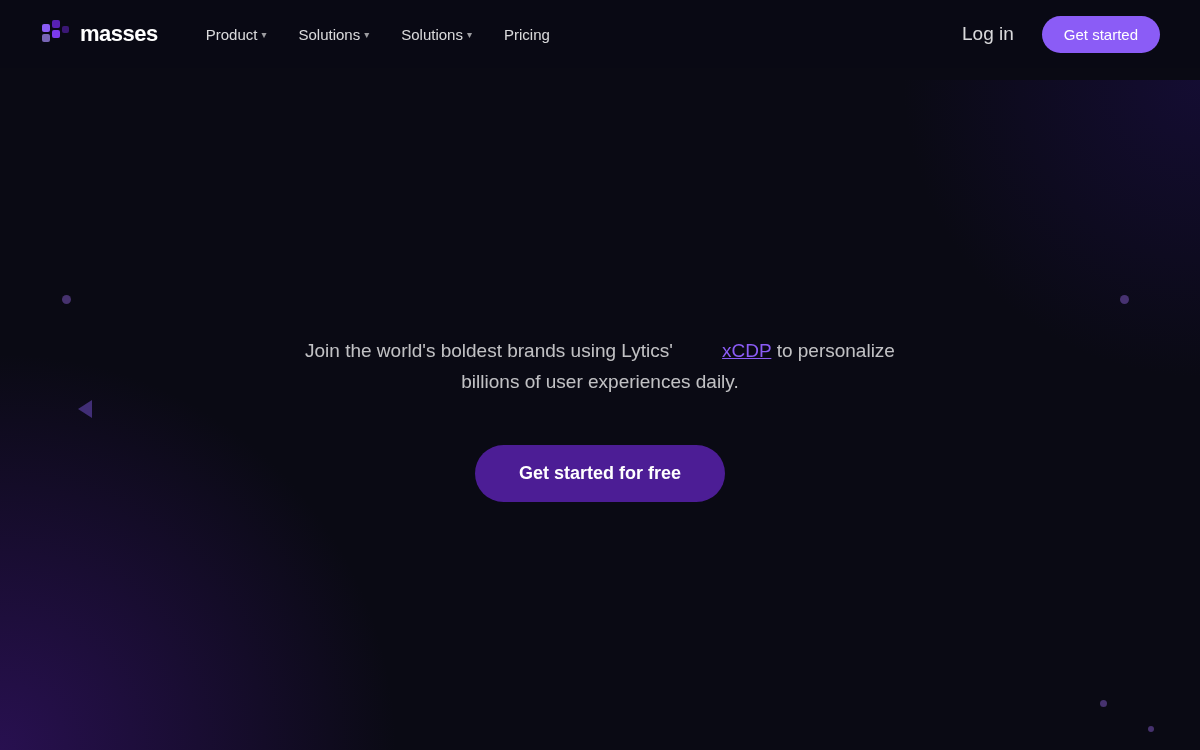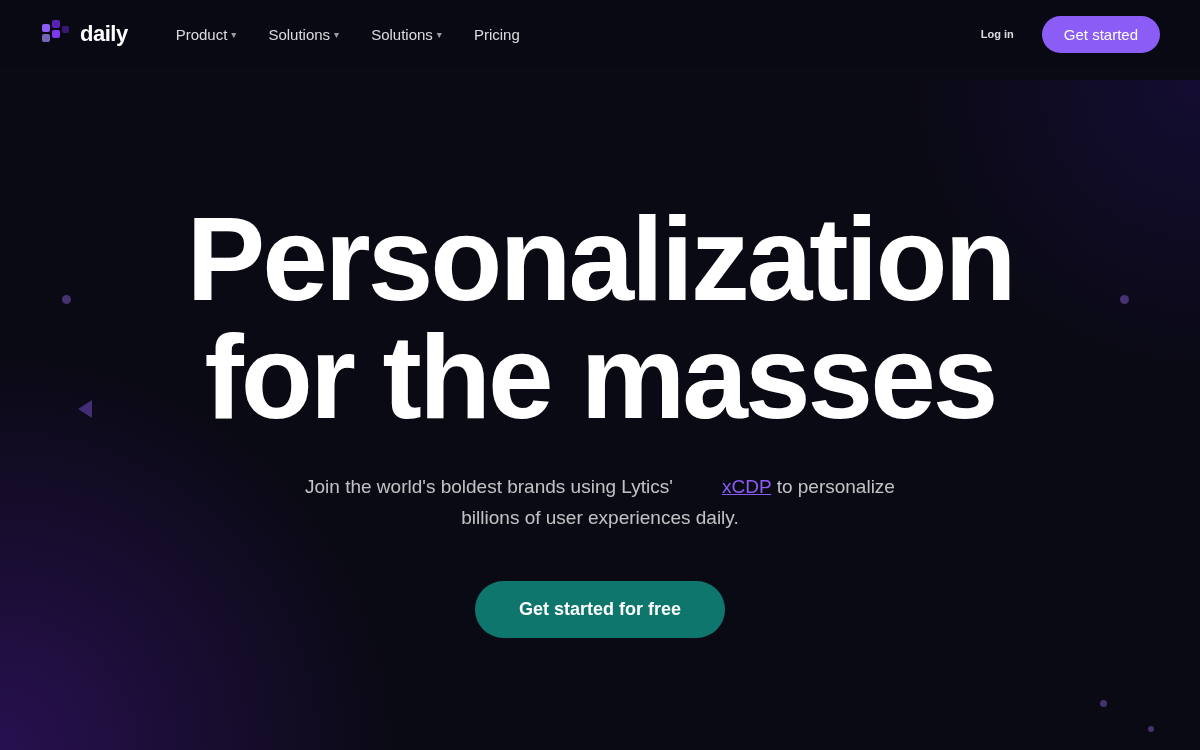--- a/index.html
+++ b/index.html
@@ -117,22 +117,22 @@
     }
 
     .nav-right {
       display: flex;
       align-items: center;
       gap: 16px;
     }
 
     .login-btn {
       color: rgba(255,255,255,0.85);
-      font-size: 11px;
-      font-weight: 700;
+      font-size: 19px;
+      font-weight: 400;
       cursor: pointer;
       padding: 8px 12px;
       text-decoration: none;
       text-align: right;
     }
 
     .get-started-btn {
       background: #8b5cf6;
       color: #ffffff;
       font-size: 15px;
@@ -177,21 +177,21 @@
     }
 
     .xcdp-link {
       color: #8b5cf6;
       text-decoration: underline;
       cursor: pointer;
       margin-left: 44px;
     }
 
     .hero-cta {
-      background: #0f766e;
+      background: #4c1d95;
       color: #ffffff;
       font-size: 18px;
       font-weight: 600;
       padding: 18px 44px;
       border-radius: 50px;
       cursor: pointer;
       border: none;
       transition: background 0.2s, transform 0.2s;
     }
 
@@ -228,21 +228,21 @@
   <div class="nav-left">
 
     <a class="logo" href="#">
       <svg class="logo-icon" viewBox="0 0 32 32" fill="none" xmlns="http://www.w3.org/2000/svg">
         <rect x="2" y="6" width="8" height="8" rx="2" fill="#8b5cf6"></rect>
         <rect x="12" y="2" width="8" height="8" rx="2" fill="#6d28d9" opacity="0.8"></rect>
         <rect x="2" y="16" width="8" height="8" rx="2" fill="#a78bfa" opacity="0.7"></rect>
         <rect x="12" y="12" width="8" height="8" rx="2" fill="#7c3aed"></rect>
         <rect x="22" y="8" width="7" height="7" rx="2" fill="#5b21b6" opacity="0.6"></rect>
       </svg>
-      <span class="logo-text">daily</span>
+      <span class="logo-text">masses</span>
     </a>
 
     <div class="nav-links">
       <a class="nav-item">
         <span>Product</span>
         <span class="chevron">▾</span>
       </a>
       <a class="nav-item">
         <span>Solutions</span>
         <span class="chevron">▾</span>
@@ -260,24 +260,20 @@
   <div class="nav-right">
     <a class="login-btn">Log in</a>
     <button class="get-started-btn">Get started</button>
   </div>
 </nav>
 
 <section class="hero">
 
   <div class="decor-triangle decor-triangle-left"></div>
 
-  <h1 class="hero-title">
-    <span>Personalization</span><br>
-    <span>for the masses</span>
-  </h1>
 
   <p class="hero-subtitle">
     <span>Join the world's boldest brands using Lytics'</span>
     <a class="xcdp-link">xCDP</a>
     <span> </span><span>to personalize billions of user experiences daily.</span>
   </p>
 
   <button class="hero-cta">Get started for free</button>
 </section>
 

